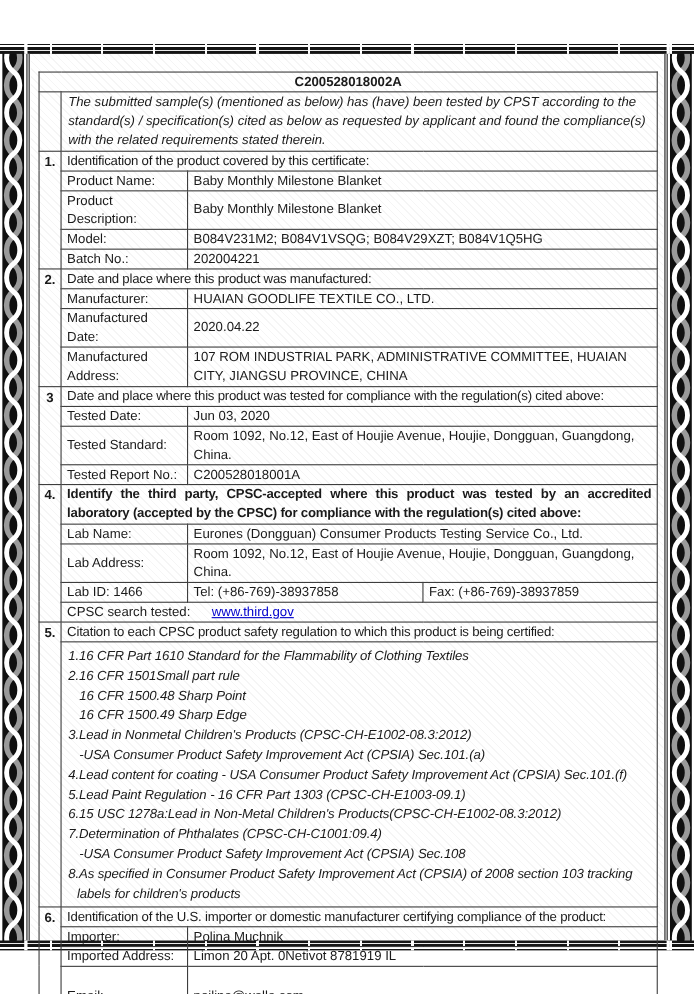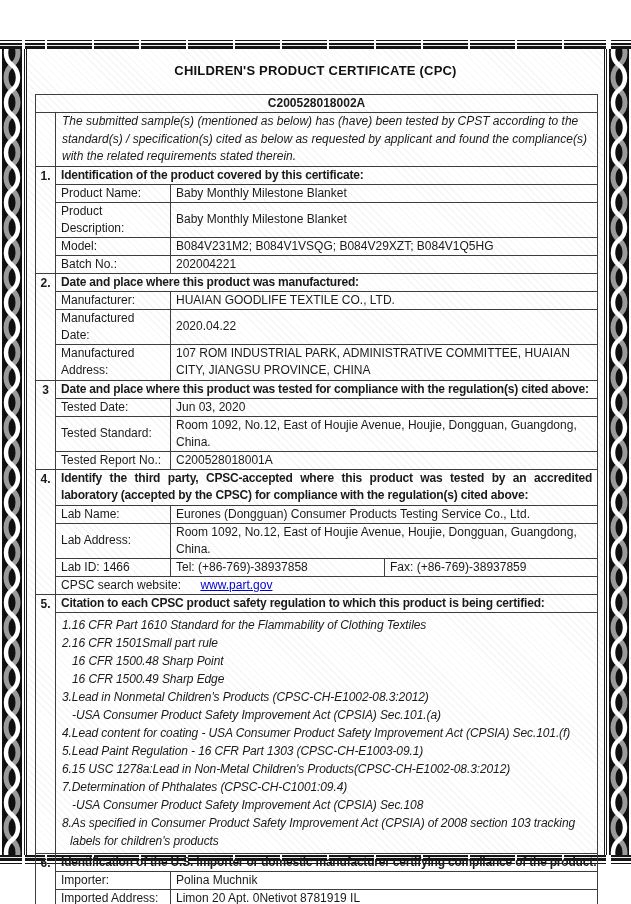--- a/index.html
+++ b/index.html
@@ -38,21 +38,21 @@
 
   table.cert{margin:16px 0 0 7px;border-collapse:collapse;table-layout:fixed;width:562px;
              font-size:12px;color:#1a1a1a;}
   .col-num{width:20px;} .col-label{width:115px;} .col-a{width:214px;} .col-b{width:213px;}
   td{border:1px solid #3d3d3d;padding:0 5px;line-height:17px;overflow:hidden;vertical-align:middle;}
   tr{height:18px;}
   .cert-row td{text-align:center;font-weight:bold;}
   .intro-row{height:53px;}
   .intro-row td.intro{line-height:17.5px;padding:0 6px;font-style:italic;}
   td.num{text-align:center;vertical-align:top;font-weight:bold;padding:1px 2px 0 2px;}
-  td.head{font-weight:bold;letter-spacing:-.2px;white-space:nowrap;}
+  td.head{font-weight:normal;letter-spacing:-.2px;white-space:nowrap;}
   td.head-wrap{font-weight:bold;letter-spacing:-.2px;white-space:normal;text-align:justify;line-height:17px;}
   tr.row-2l{height:36px;}
   tr.row-s4h{height:36px;}
   tr.row-email{height:39px;}
   tr.row-email td{vertical-align:top;padding-top:18px;}
   td.s5cell{vertical-align:top;padding:3px 6px;line-height:18px;font-style:italic;}
   tr.row-s5{height:216px;}
   .s5-line{white-space:normal;letter-spacing:-.1px;}
   .s5-line.ind{padding-left:10px;}
   .s5-line.hang{padding-left:8px;text-indent:-8px;}
@@ -77,21 +77,20 @@
     <path class="strand-white" d="M10,0 C2,6 2,19 10,25 C18,31 18,44 10,50 C2,56 2,69 10,75 C18,81 18,94 10,100 C2,106 2,119 10,125 C18,131 18,144 10,150 C2,156 2,169 10,175 C18,181 18,194 10,200 C2,206 2,219 10,225 C18,231 18,244 10,250 C2,256 2,269 10,275 C18,281 18,294 10,300 C2,306 2,319 10,325 C18,331 18,344 10,350 C2,356 2,369 10,375 C18,381 18,394 10,400 C2,406 2,419 10,425 C18,431 18,444 10,450 C2,456 2,469 10,475 C18,481 18,494 10,500 C2,506 2,519 10,525 C18,531 18,544 10,550 C2,556 2,569 10,575 C18,581 18,594 10,600 C2,606 2,619 10,625 C18,631 18,644 10,650 C2,656 2,669 10,675 C18,681 18,694 10,700 C2,706 2,719 10,725 C18,731 18,744 10,750 C2,756 2,769 10,775 C18,781 18,794 10,800 C2,806 2,819 10,825 C18,831 18,844 10,850"></path>
   </svg>
   <div class="band-gap gap-tl"></div>
   <div class="band-gap gap-tr"></div>
   <div class="band-gap gap-bl"></div>
   <div class="band-gap gap-br"></div>
   <div class="dline dline-left"></div>
   <div class="dline dline-right"></div>
 
   <div class="content">
-    <div class="title">CHILDREN'S PRODUCT CERTIFICATE (CPC)</div>
 
     <table class="cert">
       <colgroup>
           <col class="col-num">
           <col class="col-label">
           <col class="col-a">
           <col class="col-b">
         </colgroup>
 
       <tbody>
@@ -171,22 +170,22 @@
         <td>Lab Address:</td>
         <td colspan="2">Room 1092, No.12, East of Houjie Avenue, Houjie, Dongguan, Guangdong, China.</td>
       </tr>
       <tr>
         <td>Lab ID: 1466</td>
         <td>Tel: (+86-769)-38937858</td>
         <td>Fax: (+86-769)-38937859</td>
       </tr>
       <tr>
         <td colspan="3">
-          <span class="ws-label">CPSC search website:</span>
-          <a class="weblink">www.part.gov</a>
+          <span class="ws-label">CPSC search tested:</span>
+          <a class="weblink">www.third.gov</a>
         </td>
       </tr>
 
       <tr>
         <td class="num" rowspan="2">5.</td>
         <td colspan="3" class="head">Citation to each CPSC product safety regulation to which this product is being certified:</td>
       </tr>
       <tr class="row-s5">
         <td colspan="3" class="s5cell">
           <div class="s5-line">1.16 CFR Part 1610 Standard for the Flammability of Clothing Textiles</div>

